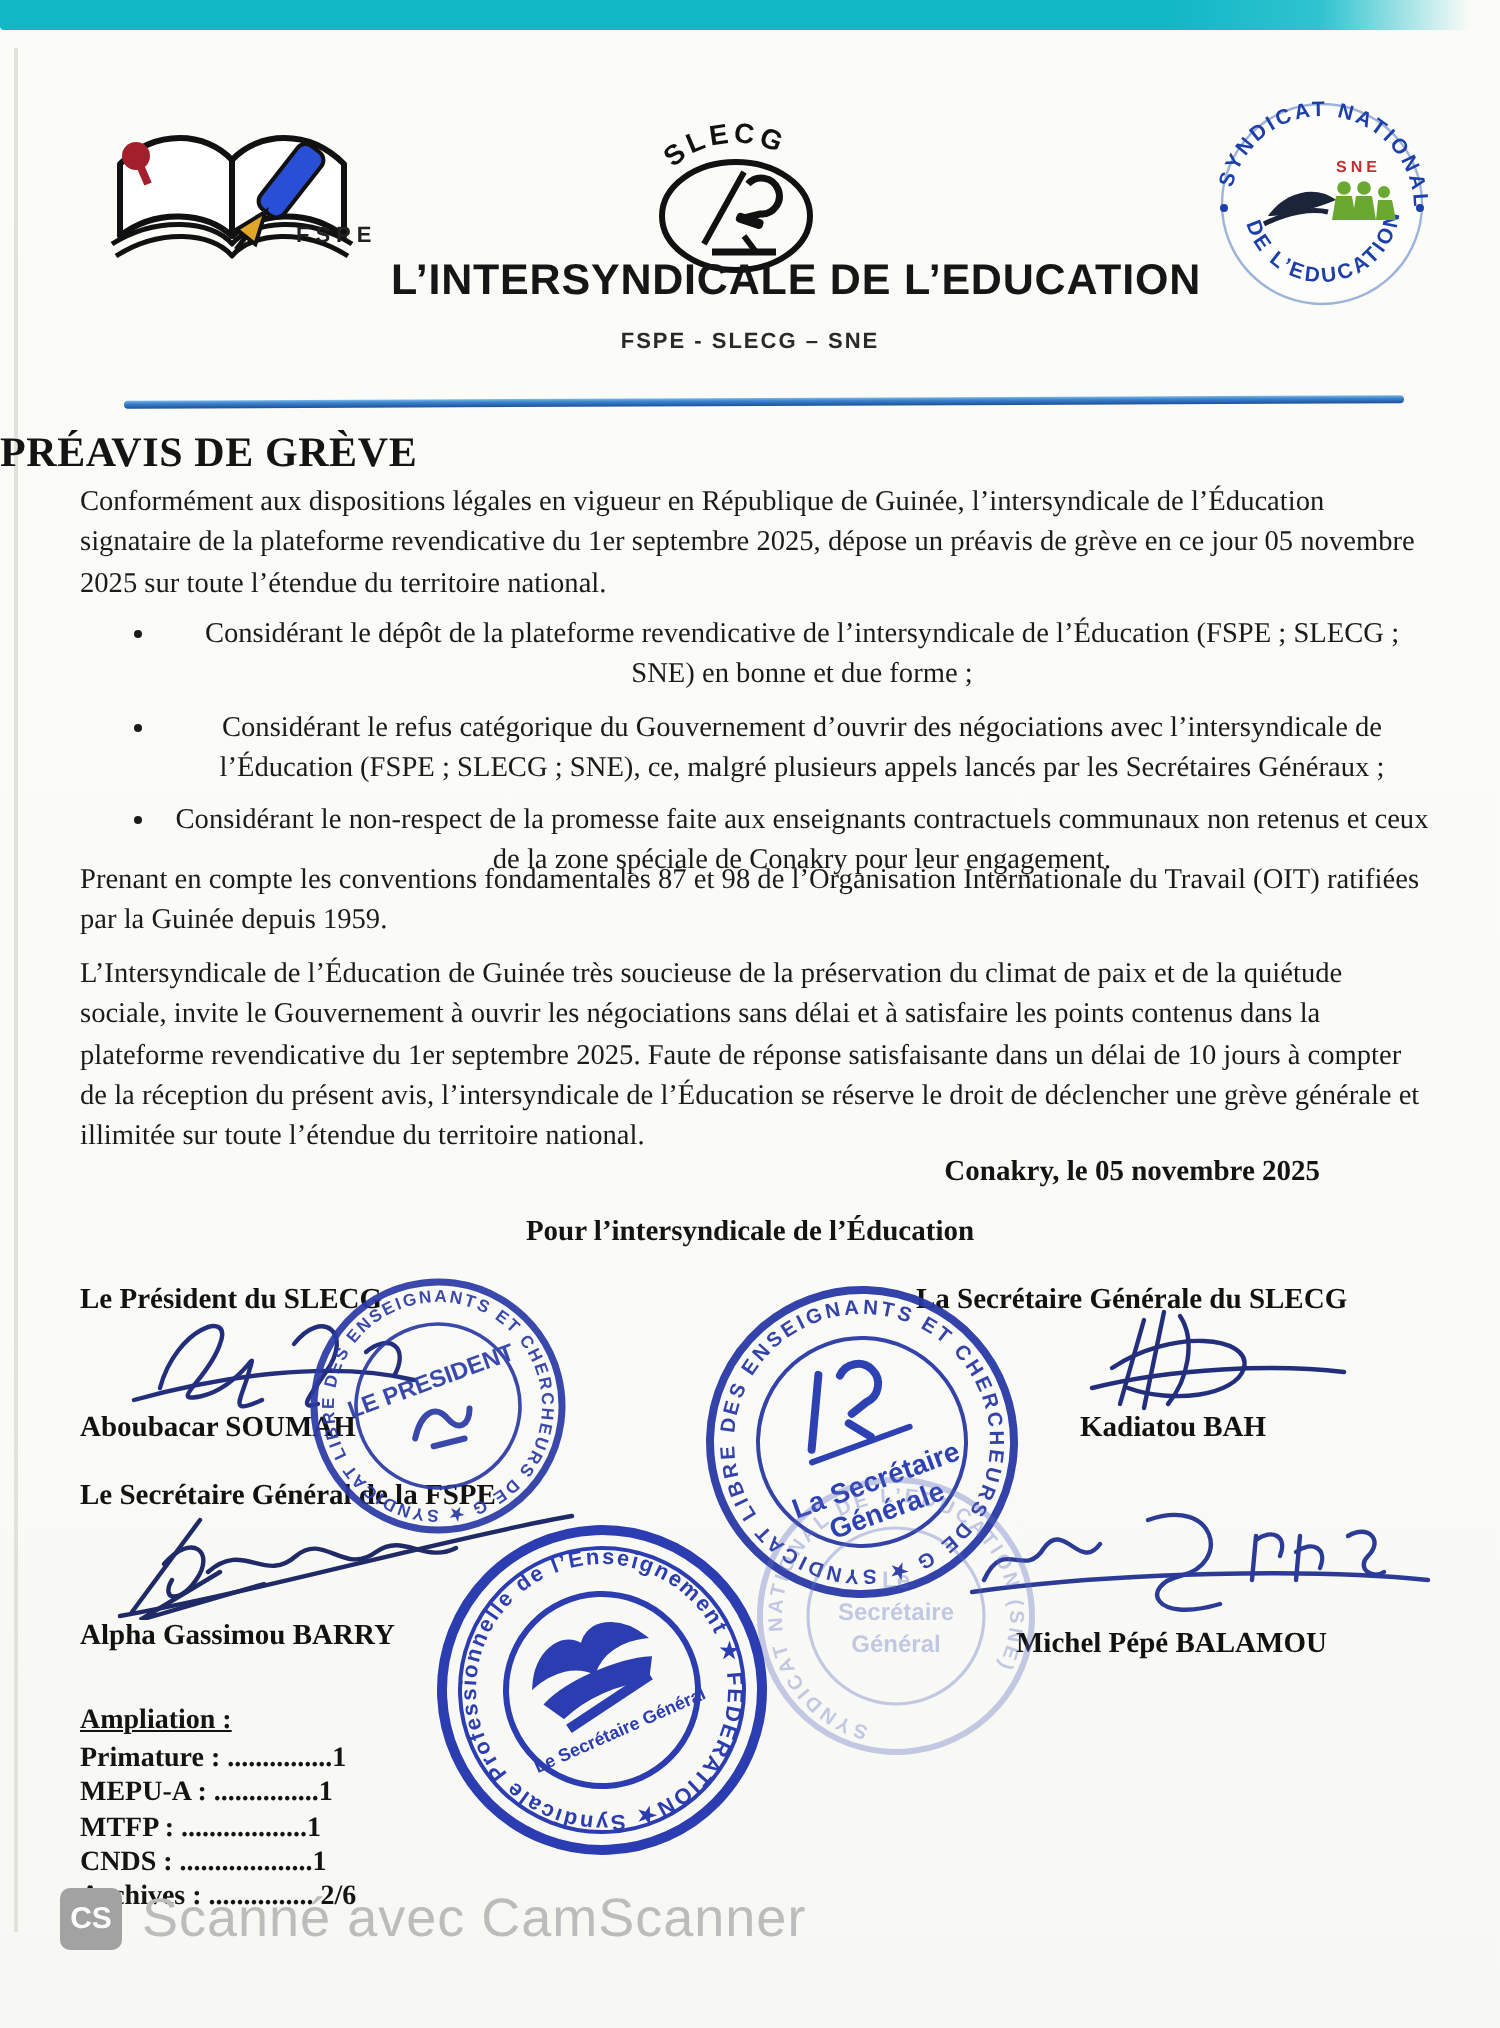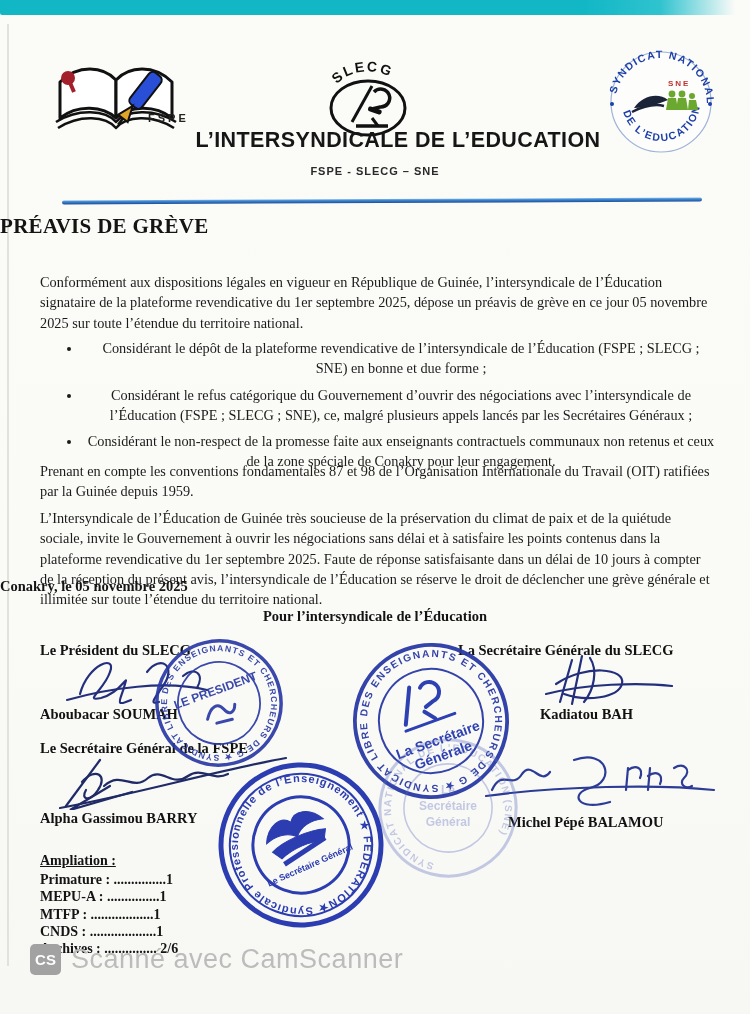--- a/index.html
+++ b/index.html
@@ -31,28 +31,28 @@
   .org-members{position:absolute;top:125px;left:0;width:100%;text-align:center;
     font-family:"Liberation Sans",sans-serif;font-weight:bold;font-size:11px;letter-spacing:1px;color:#2a2a2a;}
   .org-phone{position:absolute;top:143px;left:0;width:100%;text-align:center;
     font-family:"Liberation Sans",sans-serif;font-weight:bold;font-size:11px;letter-spacing:.5px;color:#2a2a2a;}
   .divider{position:absolute;top:199px;left:62px;width:640px;height:4px;transform:rotate(-.25deg);
     background:linear-gradient(180deg,#7cb8e8 0%,#3e86cf 35%,#1d4f9c 100%);border-radius:2px;}
 
   
   .doc-title{position:absolute;top:214px;left:0;width:100%;text-align:left;
     font-weight:bold;font-size:21px;letter-spacing:.3px;color:#141414;}
-  .body-text{position:absolute;left:40px;width:676px;font-size:14.3px;line-height:1.42;color:#1b1b1b;margin-top:31px;}
+  .body-text{position:absolute;left:40px;width:676px;font-size:14.3px;line-height:1.42;color:#1b1b1b;}
   .p1{top:241px;}
   .bullets{top:307px;left:52px;width:664px;}
   .bullets ul{margin:0;padding-left:30px;}
   .bullets li{margin-bottom:6px;padding-left:4px;text-align:center;}
   .p2{top:430px;}
   .p3{top:477px;}
-  .dateline{position:absolute;top:578px;left:0;width:660px;text-align:left;
+  .dateline{position:absolute;top:578px;left:0;width:660px;text-align:right;
     font-weight:bold;font-size:14.5px;color:#141414;}
   .for-line{position:absolute;top:608px;left:0;width:100%;text-align:center;
     font-weight:bold;font-size:14.5px;color:#141414;}
 
   
   .sig-area{position:absolute;top:632px;left:0;width:750px;height:220px;overflow:visible;}
   .sig-title{position:absolute;font-weight:bold;font-size:14.5px;color:#121212;white-space:nowrap;z-index:2;}
   .sig-name{position:absolute;font-weight:bold;font-size:14.5px;color:#121212;white-space:nowrap;z-index:2;}
   .sig-svg{position:absolute;z-index:4;}
   .stamp{position:absolute;z-index:5;}

